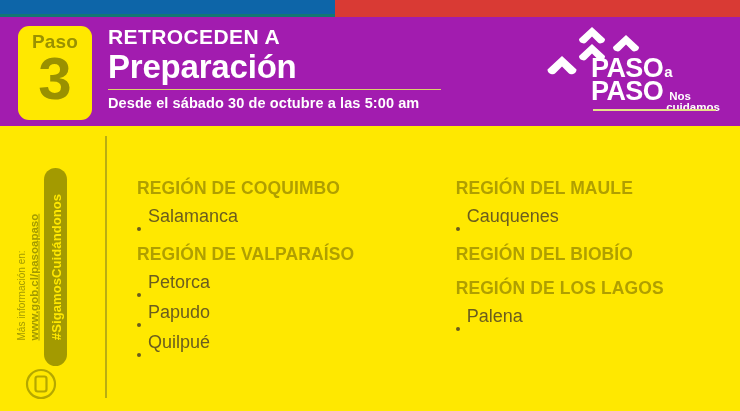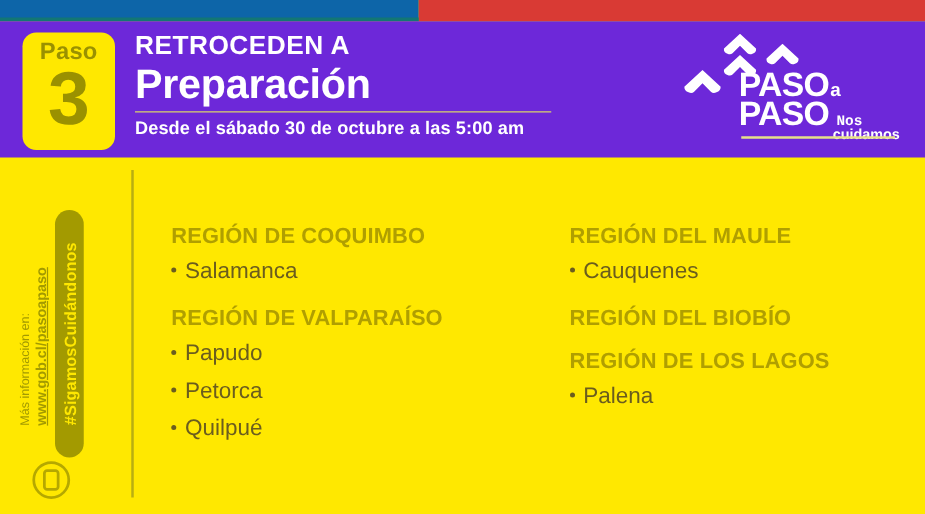--- a/index.html
+++ b/index.html
@@ -11,21 +11,21 @@
   }
   .canvas{position:relative;width:740px;height:411px;overflow:hidden;background:#ffe800;}
 
   
   .flagbar{position:absolute;left:0;top:0;width:740px;height:17px;display:flex;}
   .flag-blue{width:335px;height:17px;background:#0d65a8;}
   .flag-red{flex:1;height:17px;background:#d93a34;}
   .flag-teal{position:absolute;left:0;top:14px;width:335px;height:3px;background:#147a6b;opacity:.85;}
 
   
-  .header{position:absolute;left:0;top:17px;width:740px;height:109px;background:#6d28d9;}
+  .header{position:absolute;left:0;top:17px;width:740px;height:109px;background:#a21caf;}
 
   .paso-badge{
     position:absolute;left:18px;top:9px;width:74px;height:94px;
     background:#ffe800;border-radius:11px;
     display:flex;flex-direction:column;align-items:center;justify-content:flex-start;
     padding-top:6px;box-sizing:border-box;
   }
   .paso-badge .paso-word{
     color:#9a9100;font-size:19px;font-weight:bold;letter-spacing:.2px;line-height:20px;
   }
@@ -48,21 +48,21 @@
   
   .logo{position:absolute;right:22px;top:10px;width:175px;height:92px;}
   .chevs{position:absolute;left:0;top:0;width:175px;height:42px;}
   .chev{position:absolute;}
   .chev svg{display:block;}
   .logo-words{position:absolute;left:48px;top:26px;}
   .ln1{display:flex;align-items:baseline;}
   .ln2{display:flex;align-items:baseline;margin-top:-7px;}
   .big{color:#fff;font-size:27px;font-weight:bold;letter-spacing:-.6px;line-height:30px;}
   .sm-a{color:#fff;font-size:15px;font-weight:bold;line-height:16px;margin-left:1px;}
-  .nos{color:#fff;font-size:11.5px;font-weight:bold;line-height:11px;margin-left:3px;font-family:Liberation Mono, monospace;}
+  .nos{color:#fff;font-size:11.5px;font-weight:bold;line-height:11px;margin-left:3px;}
   .cuid{color:#fff;font-size:11.5px;font-weight:bold;line-height:11px;}
   .stack{display:flex;flex-direction:column;margin-left:3px;padding-bottom:2px;}
   .logo-underline{position:absolute;left:50px;top:82px;width:123px;height:2px;background:#e6e08a;}
 
   
   .divider{position:absolute;left:105px;top:136px;width:1.5px;height:262px;background:#b9ae12;}
 
   .rail{position:absolute;left:0px;top:130px;width:104px;height:281px;}
   .rail-info{
     position:absolute;left:-52px;top:118px;width:160px;
@@ -90,21 +90,21 @@
   .col{width:313px;}
   .col.right{width:277px;}
   .region{
     color:#b09f00;font-size:17.5px;font-weight:bold;letter-spacing:.1px;
     line-height:21px;text-transform:uppercase;margin-bottom:2px;
   }
   .group{margin-bottom:13px;}
   .group:last-child{margin-bottom:5px;}
   .comuna{
     color:#6b5d1e;font-size:18px;font-weight:400;line-height:30px;
-    display:flex;align-items:center;
+    display:flex;align-items:flex-end;
   }
   .comuna .dot{
     width:4px;height:4px;border-radius:50%;background:#6b5d1e;
     display:inline-block;margin-right:7px;flex:none;
   }
 </style>
 </head>
 <body>
 
 <div class="canvas">
@@ -196,28 +196,28 @@
         <div class="region">REGIÓN DE COQUIMBO</div>
         <div class="comuna">
           <span class="dot"></span>
           <span>Salamanca</span>
         </div>
       </div>
       <div class="group">
         <div class="region">REGIÓN DE VALPARAÍSO</div>
         <div class="comuna">
           <span class="dot"></span>
+          <span>Petorca</span>
+        </div>
+        <div class="comuna">
+          <span class="dot"></span>
           <span>Papudo</span>
         </div>
         <div class="comuna">
           <span class="dot"></span>
-          <span>Petorca</span>
-        </div>
-        <div class="comuna">
-          <span class="dot"></span>
           <span>Quilpué</span>
         </div>
       </div>
     </div>
 
     <div class="col right">
       <div class="group">
         <div class="region">REGIÓN DEL MAULE</div>
         <div class="comuna">
           <span class="dot"></span>

